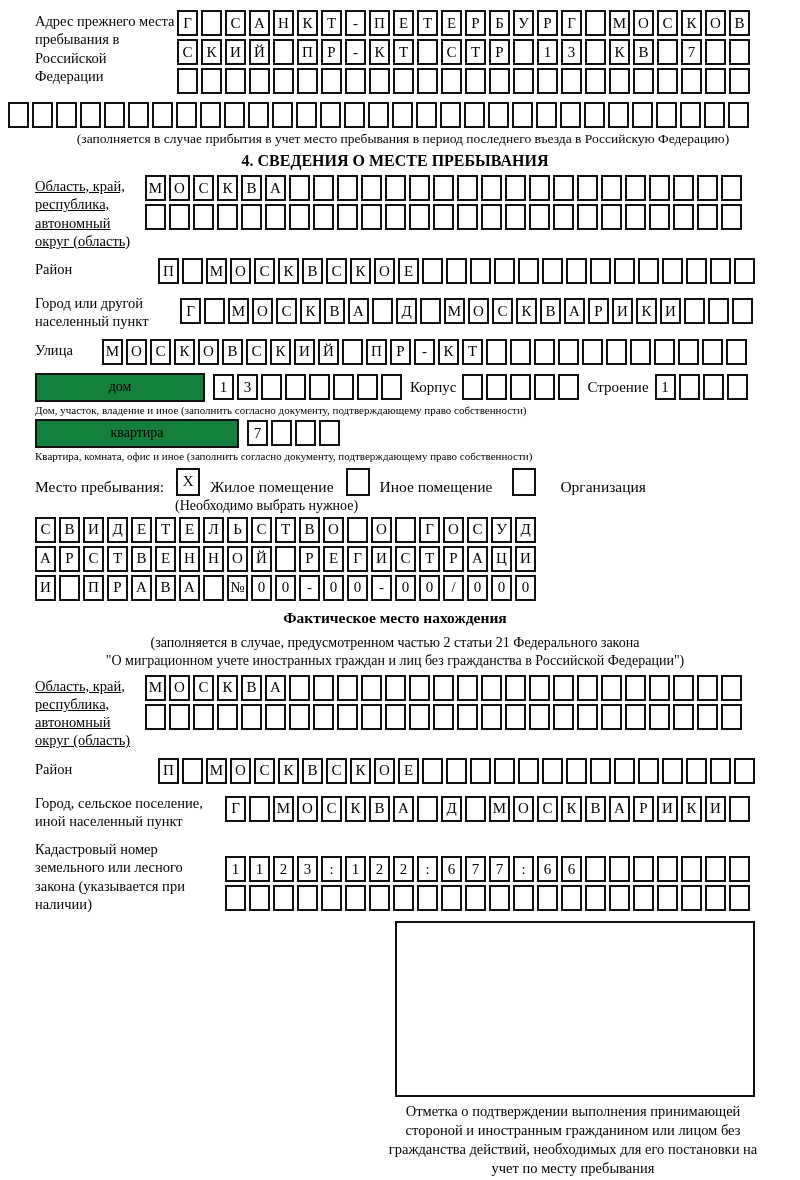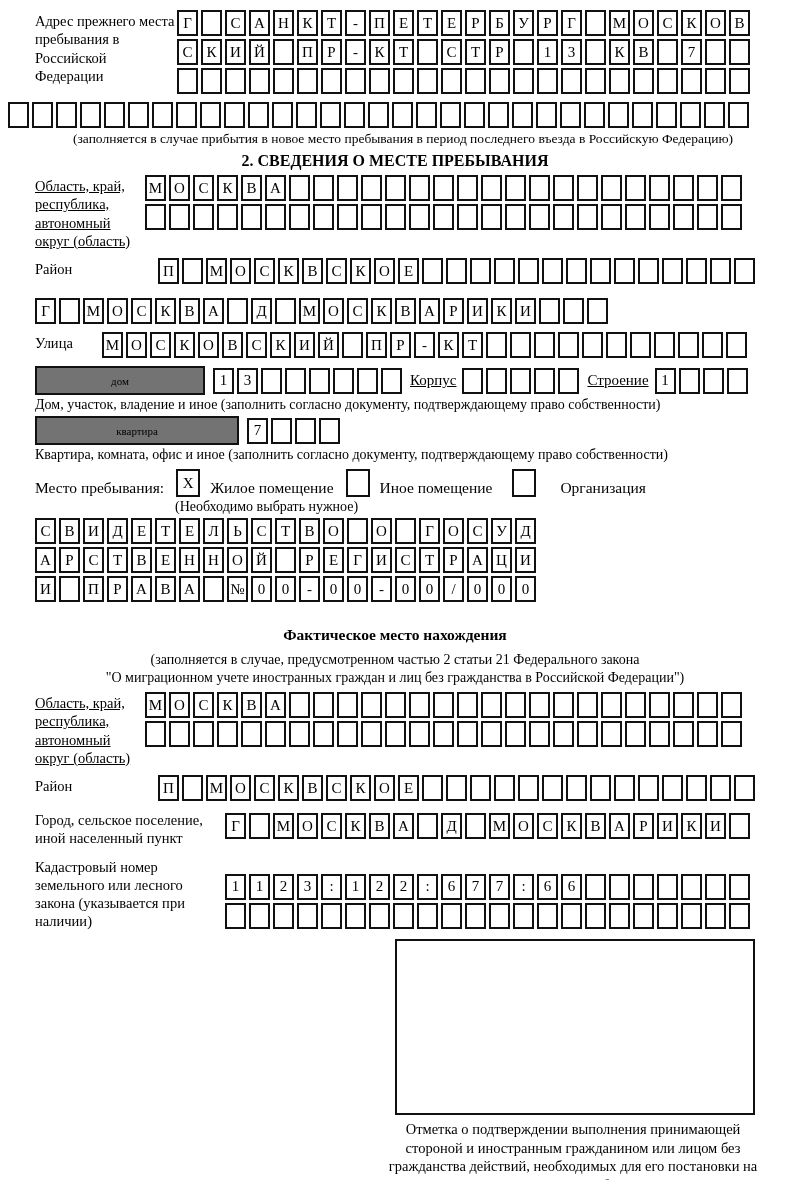--- a/index.html
+++ b/index.html
@@ -20,35 +20,35 @@
   .cells{display:flex;gap:3px;}
   .cell{
     flex:0 0 auto;width:17px;height:22px;border:2px solid #111;
     display:inline-flex;align-items:center;justify-content:center;
     font-size:15px;line-height:1;background:#fff;
   }
   .overflow-row{margin-left:-27px;margin-top:3px;}
   .note-center{font-size:13.5px;text-align:center;margin:3px 0 2px -27px;width:790px;}
   .h2{font-weight:bold;font-size:16px;text-align:center;margin:5px 0 5px 0;}
   .subnote{font-size:14px;text-align:center;margin:0 0 2px 0;}
-  .note-left{font-size:14px;margin:1px 0 3px 0;}
+  .note-left{font-size:11px;margin:1px 0 3px 0;}
 
   .houserow{display:flex;align-items:center;margin:2px 0 2px 0;}
-  .widebox{height:25px;border:2px solid #111;display:flex;align-items:center;justify-content:center;font-size:11px;flex:0 0 auto;background:#737373;}
+  .widebox{height:25px;border:2px solid #111;display:flex;align-items:center;justify-content:center;font-size:14px;flex:0 0 auto;background:#15803d;}
   .dombox{width:166px;} .kvbox{width:200px;}
-  .inline-label{font-size:15px;margin:0 6px 0 8px;flex:0 0 auto;text-decoration:underline;}
+  .inline-label{font-size:15px;margin:0 6px 0 8px;flex:0 0 auto;}
 
   .stayrow{display:flex;align-items:flex-end;margin:6px 0 2px 0;font-size:15.5px;}
   .checkbox{
     flex:0 0 auto;width:20px;height:24px;border:2px solid #111;margin:0 10px 0 12px;
     display:inline-flex;align-items:center;justify-content:center;font-size:15px;background:#fff;
   }
   .stay-note{font-size:14px;text-align:left;width:380px;margin-left:140px;margin-bottom:3px;}
 
-  .actual-title{font-weight:bold;font-size:15.5px;text-align:center;margin:24px 0 8px 0;}
+  .actual-title{font-weight:bold;font-size:15.5px;text-align:center;margin:8px 0 8px 0;}
 
   .cad-cells{margin-top:18px;}
 
   .stampwrap{margin-left:360px;margin-top:4px;}
   .stampbox{width:356px;height:172px;border:2.5px solid #111;background:#fff;}
   .stampnote{width:372px;margin-left:-8px;font-size:14.5px;line-height:1.3;text-align:center;margin-top:5px;}
 </style>
 </head>
 <body>
 
@@ -164,23 +164,23 @@
       <span class="cell"></span>
       <span class="cell"></span>
       <span class="cell"></span>
       <span class="cell"></span>
       <span class="cell"></span>
       <span class="cell"></span>
       <span class="cell"></span>
       <span class="cell"></span>
       <span class="cell"></span>
     </div>
-  <div class="note-center">(заполняется в случае прибытия в новое место пребывания в период последнего въезда в Российскую Федерацию)</div>
-
-  <div class="h2">2. СВЕДЕНИЯ О МЕСТЕ ПРЕБЫВАНИЯ</div>
+  <div class="note-center">(заполняется в случае прибытия в учет место пребывания в период последнего въезда в Российскую Федерацию)</div>
+
+  <div class="h2">4. СВЕДЕНИЯ О МЕСТЕ ПРЕБЫВАНИЯ</div>
 
   <div class="field">
     <div class="flabel w110">Область, край, республика, автономный округ (область)</div>
     <div class="cellrows">
       <div class="cells">
           <span class="cell">М</span>
           <span class="cell">О</span>
           <span class="cell">С</span>
           <span class="cell">К</span>
           <span class="cell">В</span>
@@ -260,20 +260,21 @@
         <span class="cell"></span>
         <span class="cell"></span>
         <span class="cell"></span>
         <span class="cell"></span>
         <span class="cell"></span>
         <span class="cell"></span>
       </div>
   </div>
 
   <div class="field">
+    <div class="flabel w145">Город или другой населенный пункт</div>
     <div class="cells" style="margin-top:6px">
         <span class="cell">Г</span>
         <span class="cell"></span>
         <span class="cell">М</span>
         <span class="cell">О</span>
         <span class="cell">С</span>
         <span class="cell">К</span>
         <span class="cell">В</span>
         <span class="cell">А</span>
         <span class="cell"></span>

